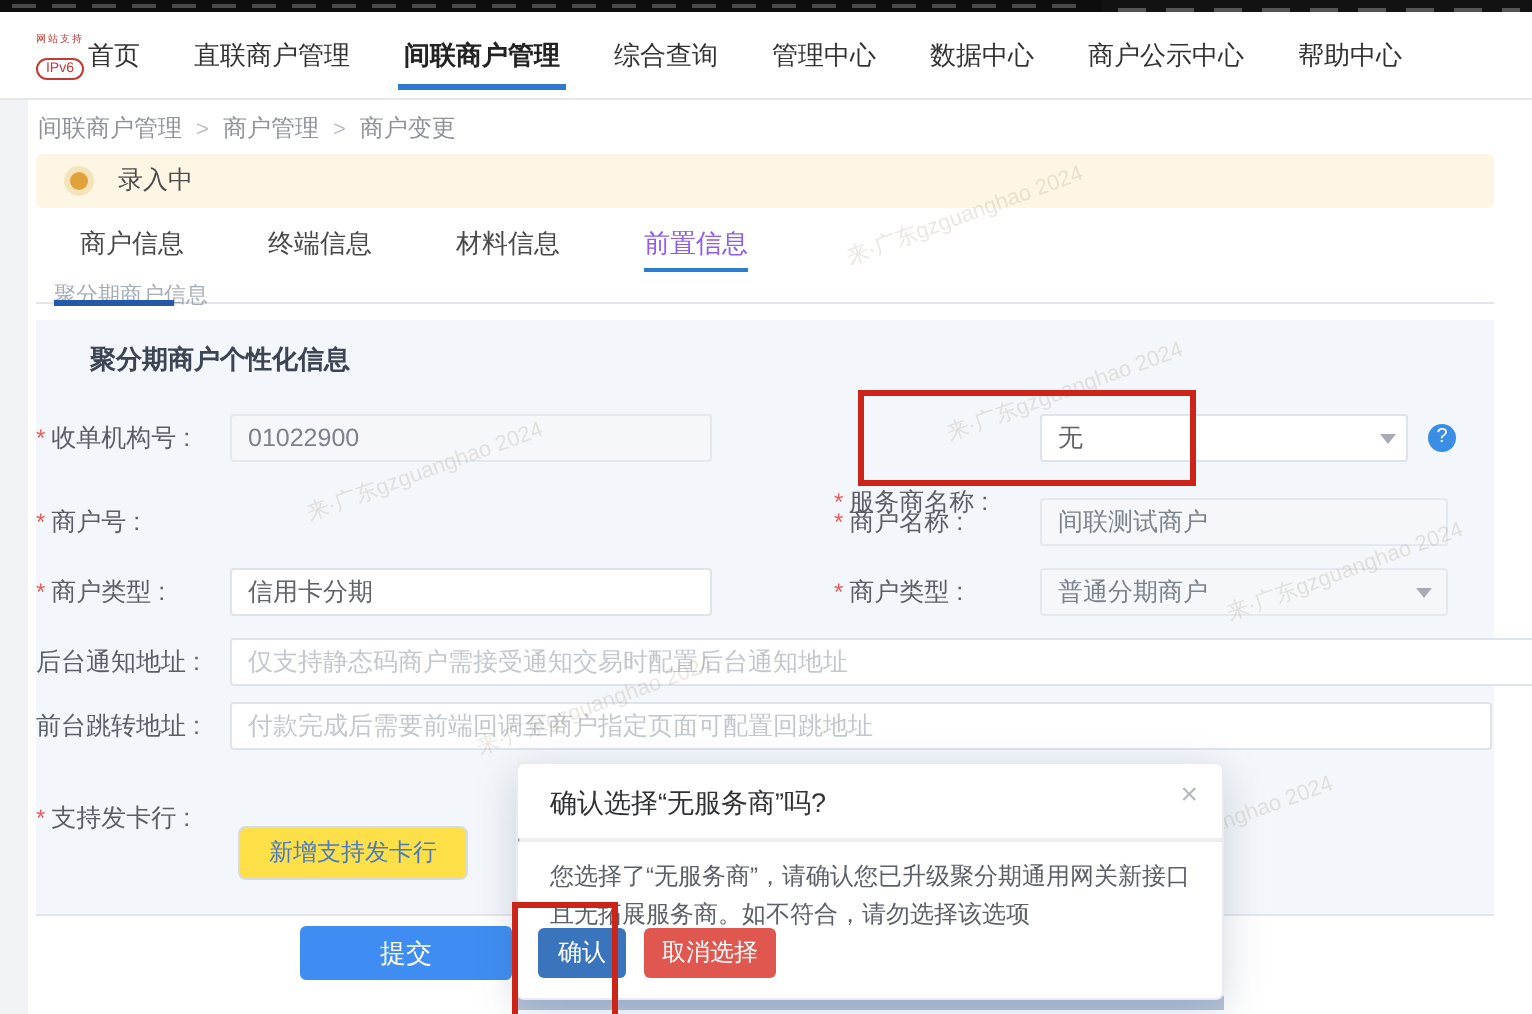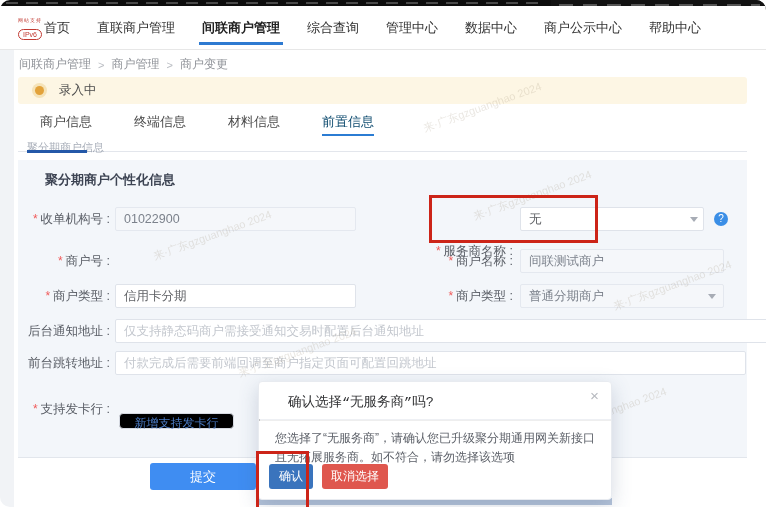--- a/index.html
+++ b/index.html
@@ -1,16 +1,16 @@
 <!DOCTYPE html>
 <html><head>
 <meta charset="utf-8">
 <style>
   html,body{margin:0;padding:0;background:#fff;font-family:"Liberation Sans","DejaVu Sans",sans-serif;}
-  .page{position:relative;width:766px;height:507px;background:#fff;overflow:hidden;border-radius:10px;}
+  .page{position:relative;width:766px;height:507px;background:#fff;overflow:hidden;}
 
   
   .topbar{position:absolute;left:0;top:0;width:766px;height:6px;background:#0d0d0d;}
   .topbar .dashes{position:absolute;left:6px;right:220px;top:2px;height:2px;
     background:repeating-linear-gradient(90deg,#4a4a4a 0 12px,transparent 12px 20px);}
   .topbar-right{position:absolute;right:0;top:0;width:215px;height:10px;background:#121212;}
   .topbar-right .dashes{position:absolute;left:8px;right:6px;top:4px;height:2px;
     background:repeating-linear-gradient(90deg,#555 0 14px,transparent 14px 24px);}
 
   
@@ -33,53 +33,53 @@
 
   
   .banner{position:absolute;left:18px;top:77px;width:729px;height:27px;background:#fdf6e4;border-radius:3px;}
   .banner .dot{position:absolute;left:17px;top:9px;width:9px;height:9px;border-radius:50%;background:#e2a23b;
     box-shadow:0 0 0 3px #f5e3b9;}
   .banner .txt{position:absolute;left:41px;top:0;line-height:27px;font-size:12.5px;color:#4c4c4c;}
 
   
   .tabs{position:absolute;left:40px;top:109px;display:flex;gap:42px;}
   .tab{position:relative;font-size:13px;color:#4a4a4a;line-height:26px;cursor:pointer;}
-  .tab.active{color:#0c4a6e;}
+  .tab.active{color:#8b5cf6;}
   .tab.active::after{content:"";position:absolute;left:0;right:0;bottom:-1px;height:2px;background:#2b7cd3;}
 
   
   .subtab-row{position:absolute;left:18px;top:136px;width:729px;height:15px;border-bottom:1px solid #e3e6ec;}
   .subtab{position:absolute;left:9px;top:4px;font-size:11px;color:#6b7688;opacity:.6;text-align:center;}
   .subtab-bar{position:absolute;left:9px;bottom:-2px;width:60px;height:3px;background:#2458a8;}
 
   
   .panel{position:absolute;left:18px;top:160px;width:729px;height:297px;background:#f3f6fa;border-bottom:1px solid #e2e6ec;}
   .section-title{position:absolute;left:45px;top:171px;font-size:13px;font-weight:600;color:#3d4453;}
 
-  .flabel{position:absolute;font-size:12.5px;color:#5a5e66;text-align:right;line-height:24px;white-space:nowrap;}
+  .flabel{position:absolute;font-size:12.5px;color:#5a5e66;line-height:24px;white-space:nowrap;}
   .req{color:#f05a5a;margin-right:3px;font-size:12px;}
   .fin{position:absolute;height:24px;box-sizing:border-box;border:1px solid #dfe3ea;background:#fff;
     font-size:12.5px;color:#606266;padding:0 8px;border-radius:2px;outline:none;
     font-family:"Liberation Sans","DejaVu Sans",sans-serif;}
   .fin::placeholder{color:#c3c7ce;}
   .fin.disabled{background:#f5f7fa;border-color:#e4e8ef;color:#7c828c;}
   .chev{position:absolute;width:0;height:0;border-left:4px solid transparent;border-right:4px solid transparent;
     border-top:5px solid #a7acb5;}
   .help-icon{position:absolute;width:14px;height:14px;border-radius:50%;background:#3a8ee6;color:#fff;
     font-size:10px;line-height:14px;text-align:center;cursor:pointer;}
-  .add-bank-btn{position:absolute;left:119px;top:413px;width:115px;height:16px;box-sizing:border-box;
-    background:#000000;border:1px solid #d6dae2;border-radius:4px;color:#4a7ac2;font-size:12px;cursor:pointer;}
+  .add-bank-btn{position:absolute;left:119px;top:413px;width:115px;height:27px;box-sizing:border-box;
+    background:#fde047;border:1px solid #d6dae2;border-radius:4px;color:#4a7ac2;font-size:12px;cursor:pointer;}
   .submit-btn{position:absolute;left:150px;top:463px;width:106px;height:27px;background:#3f8df2;border:none;
     border-radius:3px;color:#fff;font-size:13px;cursor:pointer;}
 
   
   .modal-strip{position:absolute;left:258px;top:498px;width:354px;height:7px;background:#b5c4da;z-index:3;}
   .modal{position:absolute;left:258px;top:381px;width:354px;height:119px;background:#fff;border:1px solid #e8ebf0;
     border-radius:4px;box-shadow:0 6px 20px rgba(60,80,120,.22);z-index:5;box-sizing:border-box;}
-  .modal-header{position:relative;padding:11px 29px 8px;font-family:Liberation Mono, monospace;}
+  .modal-header{position:relative;padding:11px 16px 8px;}
   .modal-title{font-size:13.5px;color:#303133;}
   .modal-close{position:absolute;right:12px;top:8px;font-size:15px;color:#b6b9bf;cursor:pointer;line-height:1;}
   .modal-hr{border-top:1px solid #eef0f4;margin:0;}
   .modal-body{padding:8px 16px 0;font-size:12px;color:#5c6068;line-height:1.55;}
   .modal-footer{position:absolute;left:10px;bottom:10px;display:flex;gap:9px;}
   .btn-confirm{background:#3a74bd;color:#fff;border:none;border-radius:3px;font-size:12px;padding:4px 10px;cursor:pointer;}
   .btn-cancel{background:#df574e;color:#fff;border:none;border-radius:3px;font-size:12px;padding:4px 9px;cursor:pointer;text-align:right;}
 
   
   .red-box{position:absolute;border:3px solid #cc2418;z-index:10;pointer-events:none;}

